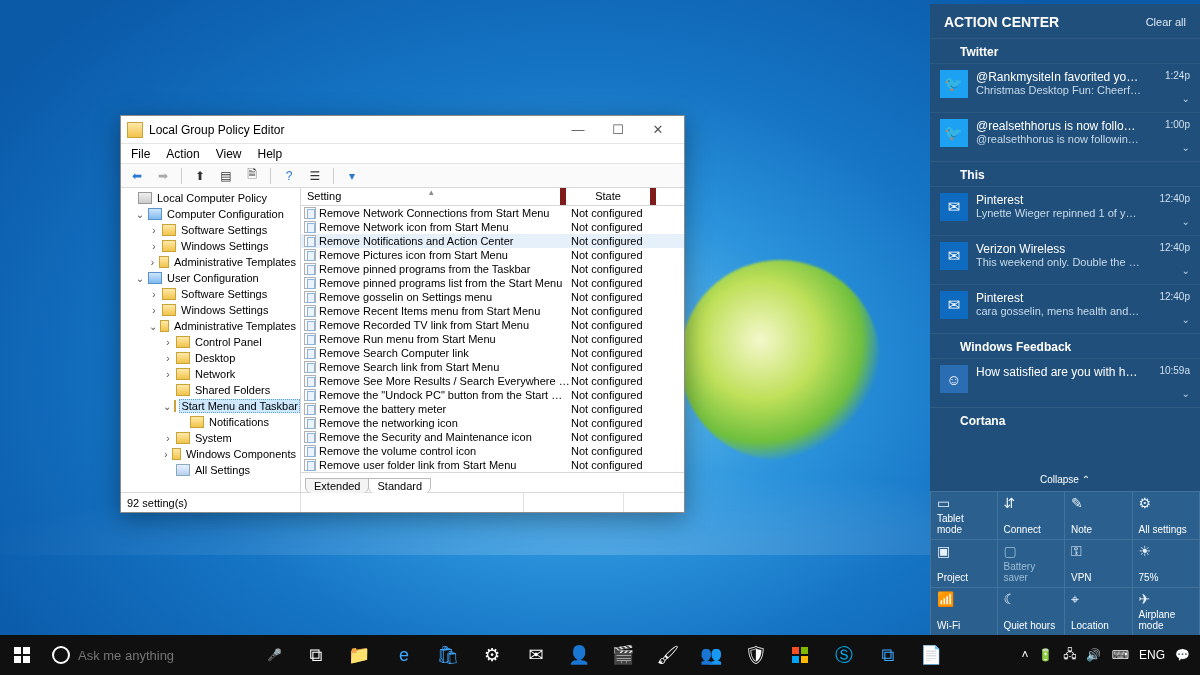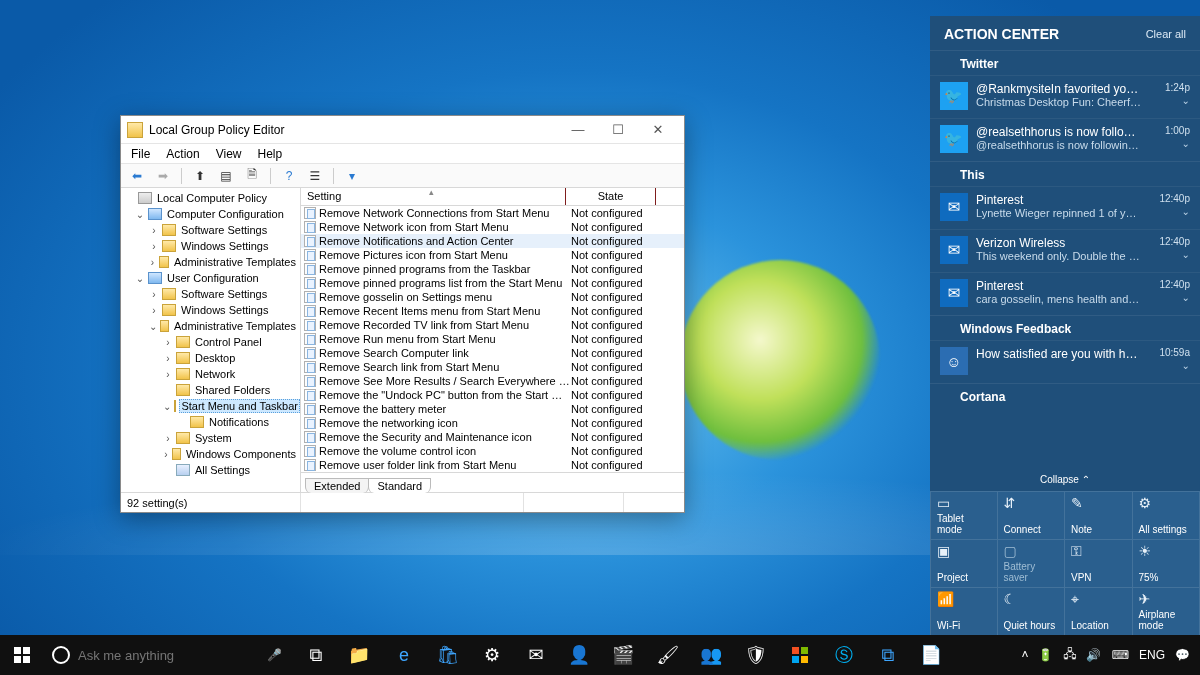--- a/index.html
+++ b/index.html
@@ -47,51 +47,51 @@
 .gp-tree { width:180px; border-right:1px solid #d8d8d8; overflow:auto; padding:2px 2px 2px 4px; }
 .gp-tree .node { display:flex; align-items:center; height:16px; white-space:nowrap; }
 .gp-tree .tw { width:10px; text-align:center; color:#555; font-size:10px; }
 .gp-tree .fi { width:14px; height:12px; margin:0 3px; background:linear-gradient(#ffe9a8,#f1c34a); border:1px solid #caa33a; }
 .gp-tree .fi.pc { background:linear-gradient(#cfe6ff,#7fb8ef); border-color:#5a92cc; }
 .gp-tree .fi.root { background:linear-gradient(#eee,#ccc); border-color:#999; }
 .gp-tree .lbl { padding:0 2px; }
 .gp-tree .sel .lbl { background:#cde8ff; border:1px dotted #5aa0dc; padding:0 1px; }
 .gp-list { flex:1; display:flex; flex-direction:column; min-width:0; }
 .gp-list .hdr { height:18px; display:flex; border-bottom:1px solid #d8d8d8; background:#fff; font-size:11px; position:relative; }
-.gp-list .hdr .col { padding:2px 6px; border-right:1px solid #7f1d1d; }
+.gp-list .hdr .col { padding:2px 6px; border-right:6px solid #7f1d1d; }
 .gp-list .hdr .c1 { width:265px; }
 .gp-list .hdr .sort { position:absolute; left:128px; top:-1px; color:#888; font-size:9px; }
 .gp-list .rows { flex:1; overflow-y:scroll; overflow-x:auto; }
 .gp-list .row { display:flex; height:14px; align-items:center; font-size:11px; white-space:nowrap; }
 .gp-list .row .ic { width:12px; height:12px; margin:0 3px; border:1px solid #b0b0b0; background:#fdfdfd; position:relative; }
 .gp-list .row .ic::after { content:""; position:absolute; left:2px; top:1px; width:6px; height:8px; background:#eaf3ff; border:1px solid #8ab5e0; }
 .gp-list .row .c1 { width:252px; overflow:hidden; text-overflow:ellipsis; }
 .gp-list .row .c2 { width:90px; }
 .gp-list .row.sel { background:#e6f0fb; }
 .gp-tabs { height:20px; border-top:1px solid #d8d8d8; display:flex; align-items:flex-end; padding-left:4px; background:#fff; }
 .gp-tabs .tab { font-size:11px; padding:1px 8px; border:1px solid #bbb; border-bottom:0; border-radius:0 0 6px 6px; margin-right:-1px; background:#f4f4f4; transform:translateY(1px); }
 .gp-tabs .tab.active { background:#fff; }
 .gp-status { height:20px; border-top:1px solid #d8d8d8; display:flex; align-items:center; font-size:11px; }
 .gp-status .cell { padding:0 6px; border-right:1px solid #e2e2e2; height:100%; display:flex; align-items:center; }
 
 
-.ac { position:absolute; top:16px; right:0; bottom:40px; width:270px; background:#1f4f7a; color:#fff; font-size:12px; display:flex; flex-direction:column; }
+.ac { position:absolute; top:4px; right:0; bottom:40px; width:270px; background:#1f4f7a; color:#fff; font-size:12px; display:flex; flex-direction:column; }
 .ac a { color:#fff; text-decoration:none; }
 .ac .ac-head { display:flex; align-items:center; justify-content:space-between; padding:10px 14px 8px; font-weight:600; font-size:14px; }
 .ac .ac-head .clear { font-size:11px; font-weight:400; color:#dbe9f5; }
 .ac .section { padding:6px 30px 4px; font-size:12px; font-weight:600; border-top:1px solid rgba(255,255,255,.08); }
 .ac .notif { display:flex; gap:8px; padding:6px 10px 8px 10px; border-top:1px solid rgba(255,255,255,.06); }
 .ac .notif .nicon { width:28px; height:28px; display:flex; align-items:center; justify-content:center; font-size:15px; flex:0 0 28px; }
 .ac .notif .nicon.twitter { background:#1da1f2; }
 .ac .notif .nicon.mail { background:#0f6bbf; }
 .ac .notif .nicon.fb { background:#2b6db2; }
 .ac .notif .body { flex:1; min-width:0; }
 .ac .notif .title { font-size:12px; white-space:nowrap; overflow:hidden; text-overflow:ellipsis; }
 .ac .notif .sub { font-size:11px; color:#c8dbeb; white-space:nowrap; overflow:hidden; text-overflow:ellipsis; }
-.ac .notif .meta { width:40px; text-align:right; font-size:10px; color:#cfe0ee; display:flex; flex-direction:column; align-items:flex-end; gap:2px; }
+.ac .notif .meta { width:40px; text-align:right; font-size:10px; color:#cfe0ee; display:flex; flex-direction:column; align-items:flex-end; gap:12px; }
 .ac .notif .meta .chev { font-size:10px; color:#bcd3e6; }
 .ac .collapse { margin-top:auto; text-align:center; padding:6px 14px; font-size:10px; color:#dbe9f5; }
 .ac .tiles { display:grid; grid-template-columns:repeat(4,1fr); }
 .ac .tile { height:48px; border:1px solid rgba(255,255,255,.12); border-left:0; border-bottom:0; padding:4px 6px; display:flex; flex-direction:column; justify-content:space-between; font-size:10px; background:#2a5f8e; }
 .ac .tile:nth-child(4n+1){ border-left:1px solid rgba(255,255,255,.12); }
 .ac .tile .ti { font-size:14px; line-height:1; color:#e8f1f9; }
 .ac .tile.dim { color:#9fbdd4; }
 .ac .tile.dim .ti { color:#9fbdd4; }
 </style>
 </head>

